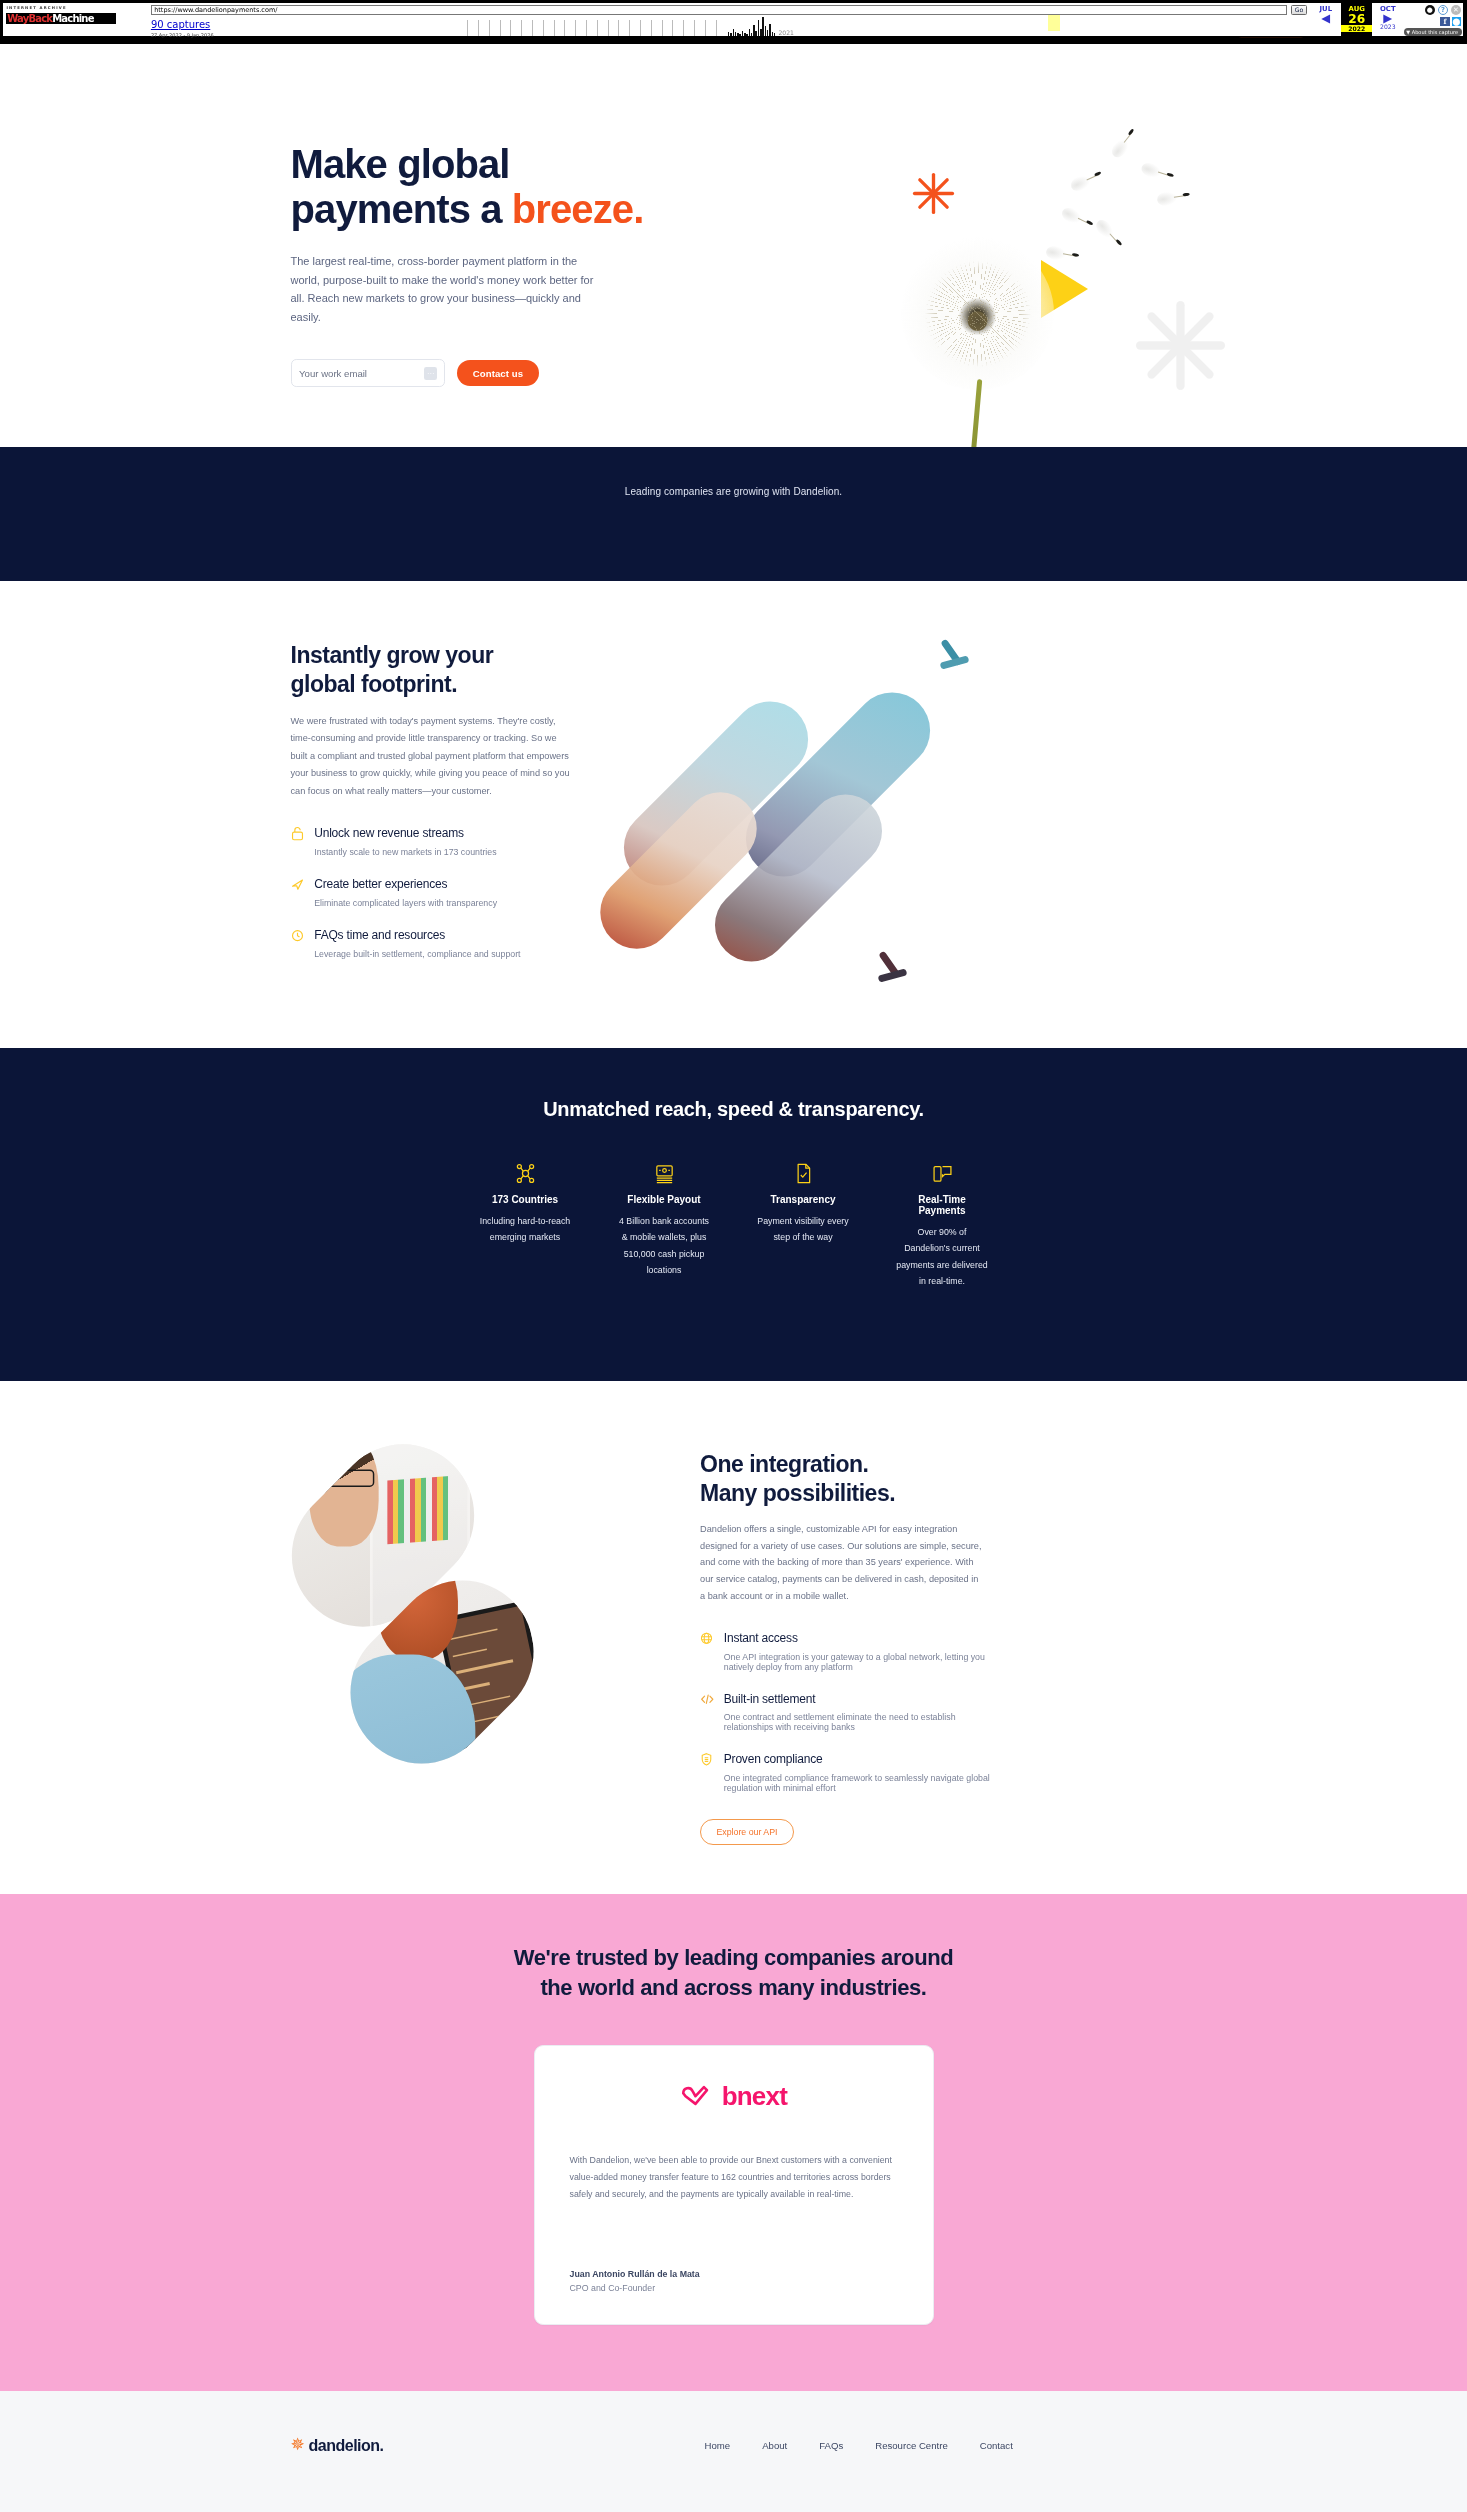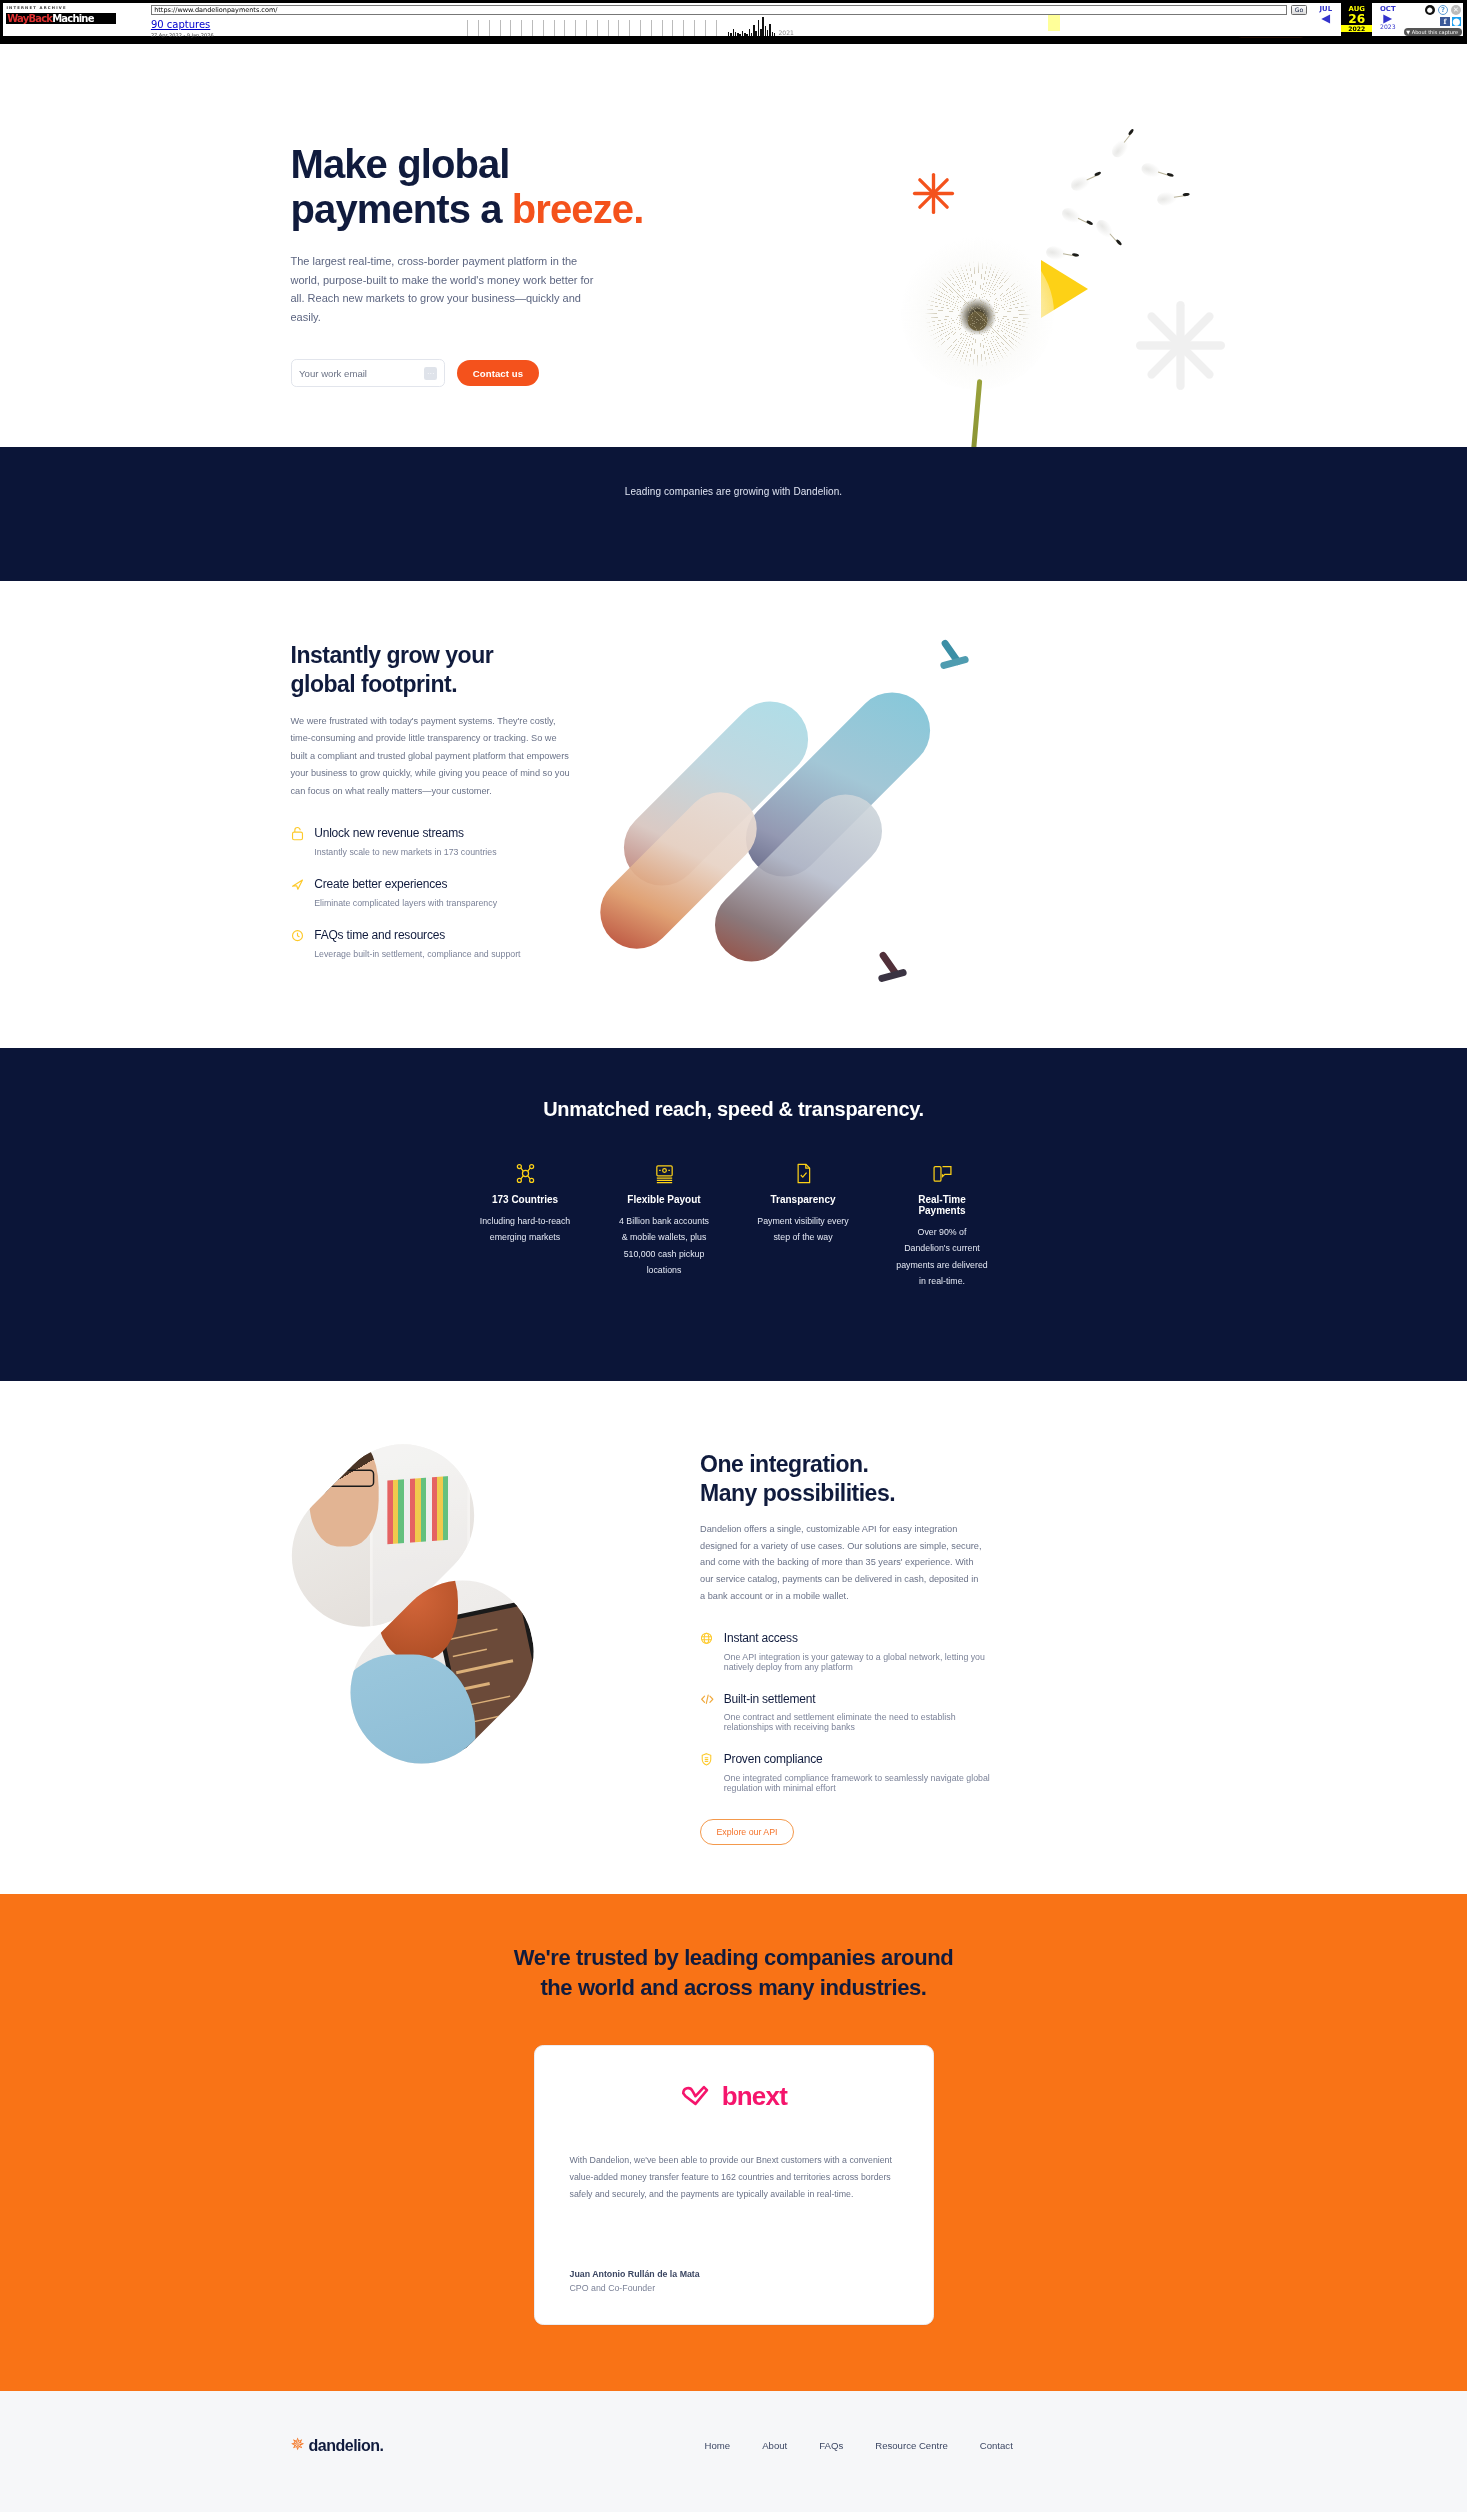--- a/index.html
+++ b/index.html
@@ -371,21 +371,21 @@
   .integ-right { width: 306px; margin-left: 127px; padding-top: 29px; }
   .integ-body { margin-top: 13px; font-size: 9.2px; line-height: 1.82; color:#6a7288; width: 283px; }
   .btn-api {
     margin-top: 6.1px; display:inline-block;
     border: 1.1px solid #f4994c; color:#f4732a;
     background: #fff; border-radius: 15.3px;
     padding: 6.9px 15.3px; font-size: 8.8px; cursor:pointer;
   }
 
   
-  .testi { background:#f97316; padding: 49px 0 66px; text-align:center; position: relative;}
+  .testi { background:#f9a8d4; padding: 49px 0 66px; text-align:center; position: relative;}
   .testi h2 { font-size: 22px; font-weight:700; line-height:1.34; color:#101b3d; letter-spacing:-0.4px;}
   .testi-card {
     width: 400px; margin: 43px auto 0;
     border: 0.8px solid #ebedf2; border-radius: 9.2px;
     background:#fff; padding: 35px 35px 31px;
     text-align: left;
     box-shadow: 0 0.8px 1.5px rgba(16,27,61,0.03);
   }
   .bnext { display:flex; align-items:center; justify-content:center; gap: 10.7px; margin-bottom: 40px;}
   .bnext .word { color:#f5156c; font-size: 26px; font-weight: 700; letter-spacing:-0.8px;}

